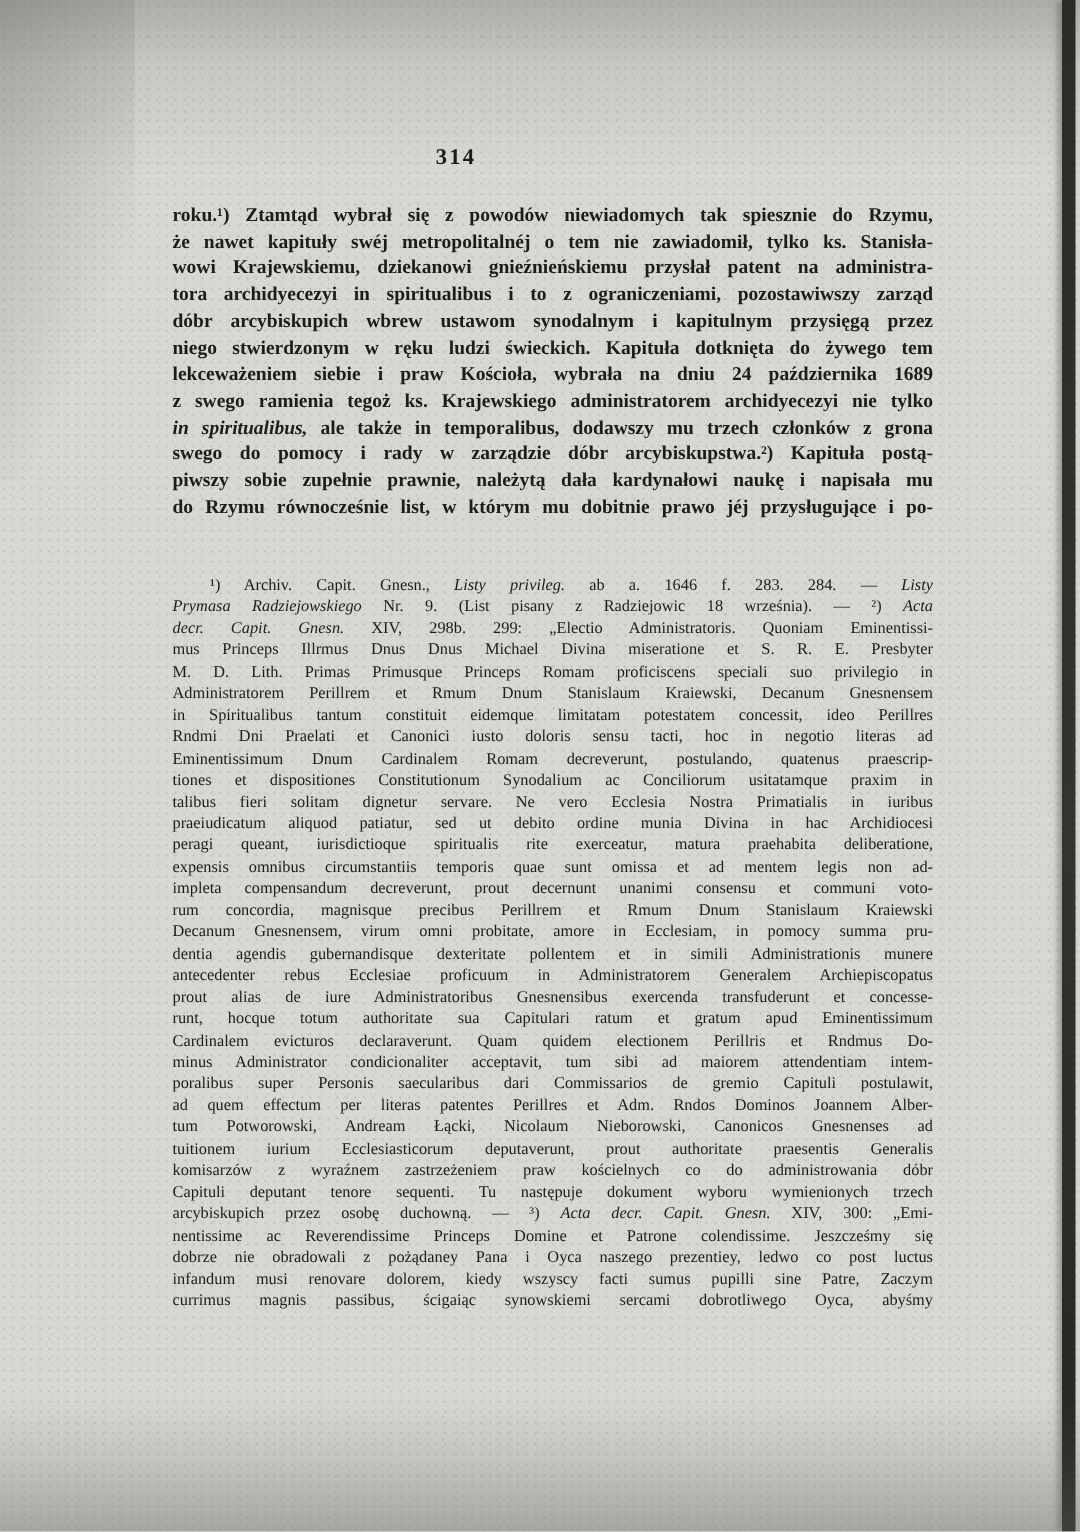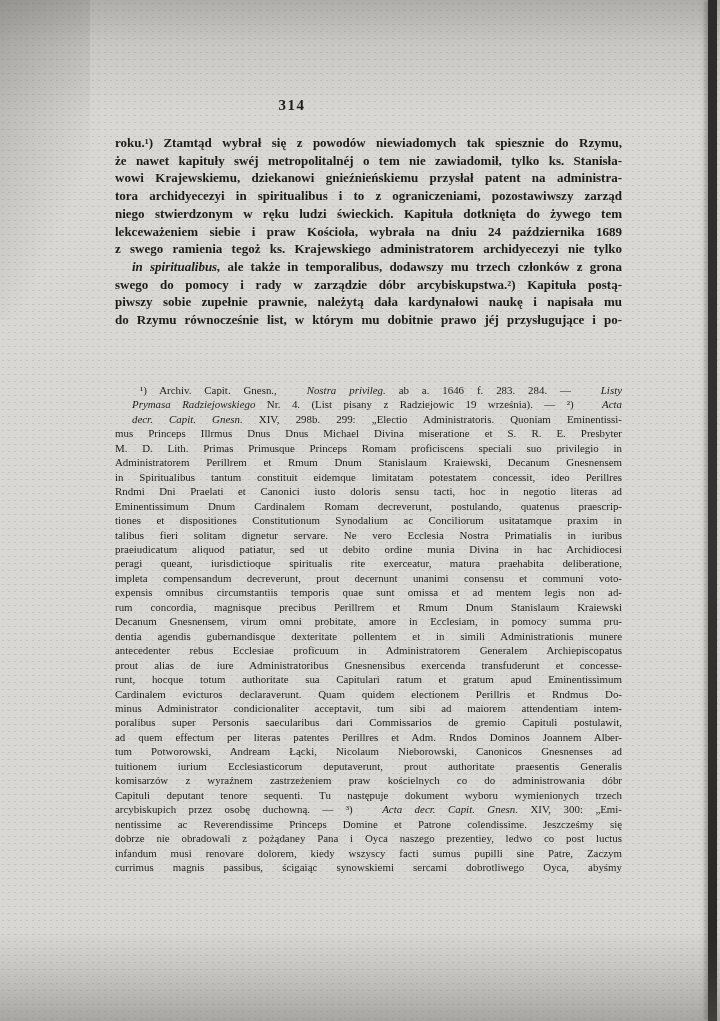--- a/index.html
+++ b/index.html
@@ -55,20 +55,21 @@
   }
   .pageno {
     position: absolute;
     top: 97px;
     left: 0;
     width: 584px;
     text-align: center;
     font-size: 15px;
     font-weight: bold;
     letter-spacing: 1.5px;
+    padding-left: 12px;
   }
   .body-text {
     position: absolute;
     left: 115px;
     top: 134px;
     width: 507px;
     font-size: 13px;
     line-height: 17.7px;
     font-weight: bold;
   }
@@ -81,61 +82,62 @@
     line-height: 14.45px;
   }
   .line {
     text-align: justify;
     text-align-last: justify;
   }
   .footnote .line:first-child {
     padding-left: 25px;
     box-sizing: border-box;
   }
-  .it { font-style: italic; margin-left: 17px; }
+  .it { font-style: italic; }
 </style>
 </head>
 <body>
 
 <div class="page">
   <div class="corner-shade"></div>
   <div class="edge-band"></div>
 
   <div class="pageno">314</div>
 
   <div class="body-text">
       <div class="line">roku.¹)  Ztamtąd wybrał się z powodów niewiadomych tak spiesznie do Rzymu,</div>
       <div class="line">że nawet kapituły swéj metropolitalnéj o tem nie zawiadomił, tylko ks. Stanisła-</div>
       <div class="line">wowi Krajewskiemu, dziekanowi gnieźnieńskiemu przysłał patent na administra-</div>
       <div class="line">tora archidyecezyi in spiritualibus i to z ograniczeniami, pozostawiwszy zarząd</div>
+      <div class="line">dóbr arcybiskupich wbrew ustawom synodalnym i kapitulnym przysięgą przez</div>
       <div class="line">niego stwierdzonym w ręku ludzi świeckich.  Kapituła dotknięta do żywego tem</div>
       <div class="line">lekceważeniem siebie i praw Kościoła, wybrała na dniu 24 października 1689</div>
       <div class="line">z swego ramienia tegoż ks. Krajewskiego administratorem archidyecezyi nie tylko</div>
       <div class="line"><span class="it">in spiritualibus,</span><span> ale także in temporalibus, dodawszy mu trzech członków z grona</span></div>
       <div class="line">swego do pomocy i rady w zarządzie dóbr arcybiskupstwa.²)  Kapituła postą-</div>
       <div class="line">piwszy sobie zupełnie prawnie, należytą dała kardynałowi naukę i napisała mu</div>
       <div class="line">do Rzymu równocześnie list, w którym mu dobitnie prawo jéj przysługujące i po-</div>
     </div>
 
   <div class="footnote">
-      <div class="line"><span>¹) Archiv. Capit. Gnesn., </span><span class="it">Nostra privileg.</span><span> ab a. 1646 f. 283. 284. — </span><span class="it">Listy</span></div>
-      <div class="line"><span class="it">Prymasa Radziejowskiego</span><span> Nr. 4. (List pisany z Radziejowic 19 września). — ²) </span><span class="it">Acta</span></div>
+      <div class="line"><span>¹) Archiv. Capit. Gnesn., </span><span class="it">Listy privileg.</span><span> ab a. 1646 f. 283. 284. — </span><span class="it">Listy</span></div>
+      <div class="line"><span class="it">Prymasa Radziejowskiego</span><span> Nr. 9. (List pisany z Radziejowic 18 września). — ²) </span><span class="it">Acta</span></div>
       <div class="line"><span class="it">decr. Capit. Gnesn.</span><span> XIV, 298b. 299: „Electio Administratoris.  Quoniam Eminentissi-</span></div>
       <div class="line">mus Princeps Illrmus Dnus Dnus Michael Divina miseratione et S. R. E. Presbyter</div>
       <div class="line">M. D. Lith. Primas Primusque Princeps Romam proficiscens speciali suo privilegio in</div>
       <div class="line">Administratorem Perillrem et Rmum Dnum Stanislaum Kraiewski, Decanum Gnesnensem</div>
       <div class="line">in Spiritualibus tantum constituit eidemque limitatam potestatem concessit, ideo Perillres</div>
       <div class="line">Rndmi Dni Praelati et Canonici iusto doloris sensu tacti, hoc in negotio literas ad</div>
       <div class="line">Eminentissimum Dnum Cardinalem Romam decreverunt, postulando, quatenus praescrip-</div>
       <div class="line">tiones et dispositiones Constitutionum Synodalium ac Conciliorum usitatamque praxim in</div>
       <div class="line">talibus fieri solitam dignetur servare.  Ne vero Ecclesia Nostra Primatialis in iuribus</div>
       <div class="line">praeiudicatum aliquod patiatur, sed ut debito ordine munia Divina in hac Archidiocesi</div>
       <div class="line">peragi queant, iurisdictioque spiritualis rite exerceatur, matura praehabita deliberatione,</div>
+      <div class="line">expensis omnibus circumstantiis temporis quae sunt omissa et ad mentem legis non ad-</div>
       <div class="line">impleta compensandum decreverunt, prout decernunt unanimi consensu et communi voto-</div>
-      <div class="line">expensis omnibus circumstantiis temporis quae sunt omissa et ad mentem legis non ad-</div>
       <div class="line">rum concordia, magnisque precibus Perillrem et Rmum Dnum Stanislaum Kraiewski</div>
       <div class="line">Decanum Gnesnensem, virum omni probitate, amore in Ecclesiam, in pomocy summa pru-</div>
       <div class="line">dentia agendis gubernandisque dexteritate pollentem et in simili Administrationis munere</div>
       <div class="line">antecedenter rebus Ecclesiae proficuum in Administratorem Generalem Archiepiscopatus</div>
       <div class="line">prout alias de iure Administratoribus Gnesnensibus exercenda transfuderunt et concesse-</div>
       <div class="line">runt, hocque totum authoritate sua Capitulari ratum et gratum apud Eminentissimum</div>
       <div class="line">Cardinalem evicturos declaraverunt.  Quam quidem electionem Perillris et Rndmus Do-</div>
       <div class="line">minus Administrator condicionaliter acceptavit, tum sibi ad maiorem attendentiam intem-</div>
       <div class="line">poralibus super Personis saecularibus dari Commissarios de gremio Capituli postulawit,</div>
       <div class="line">ad quem effectum per literas patentes Perillres et Adm. Rndos Dominos Joannem Alber-</div>

